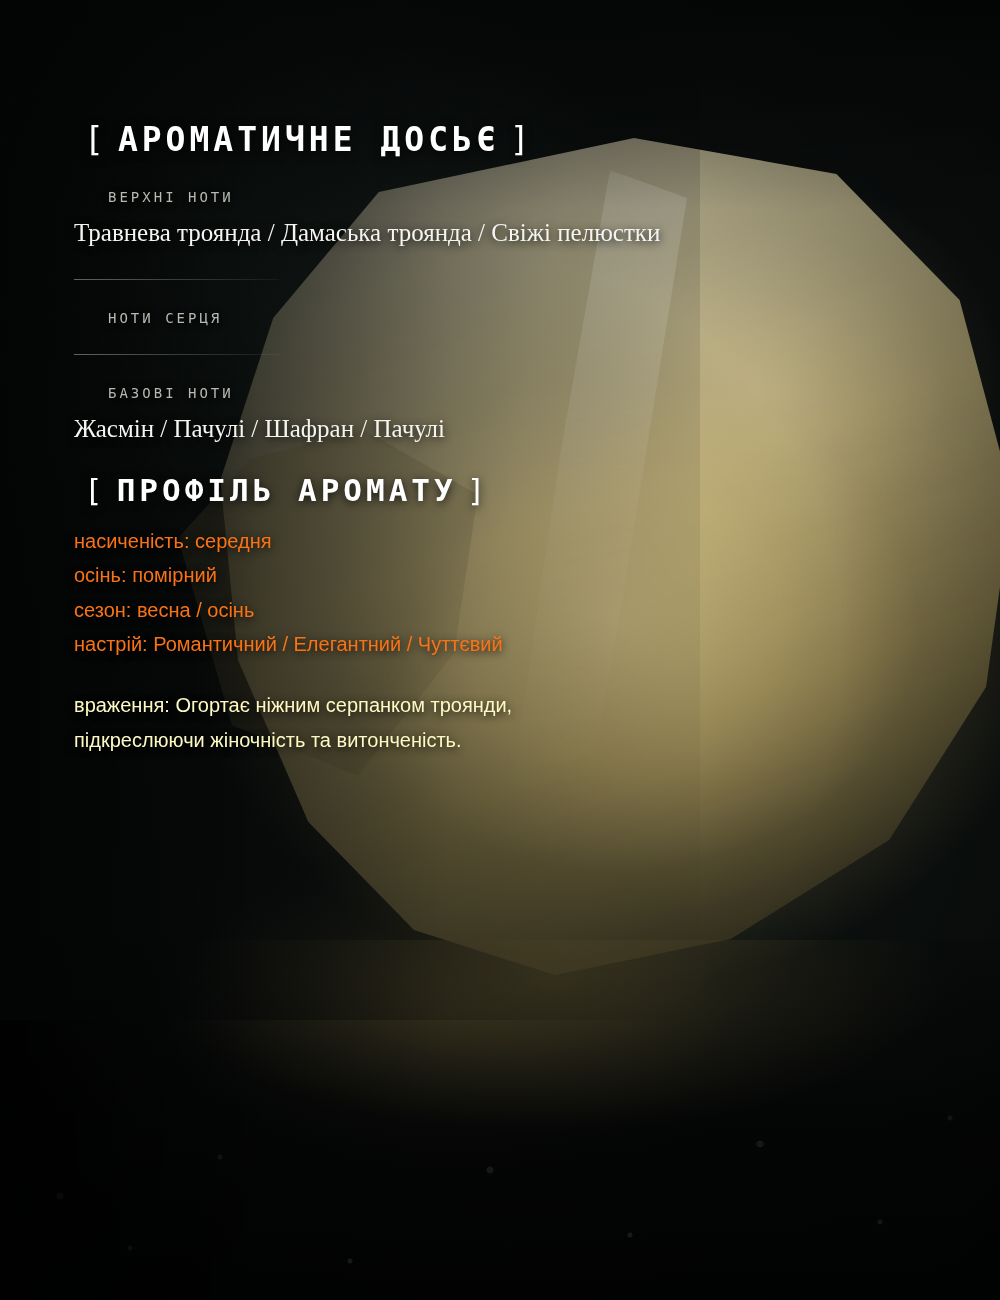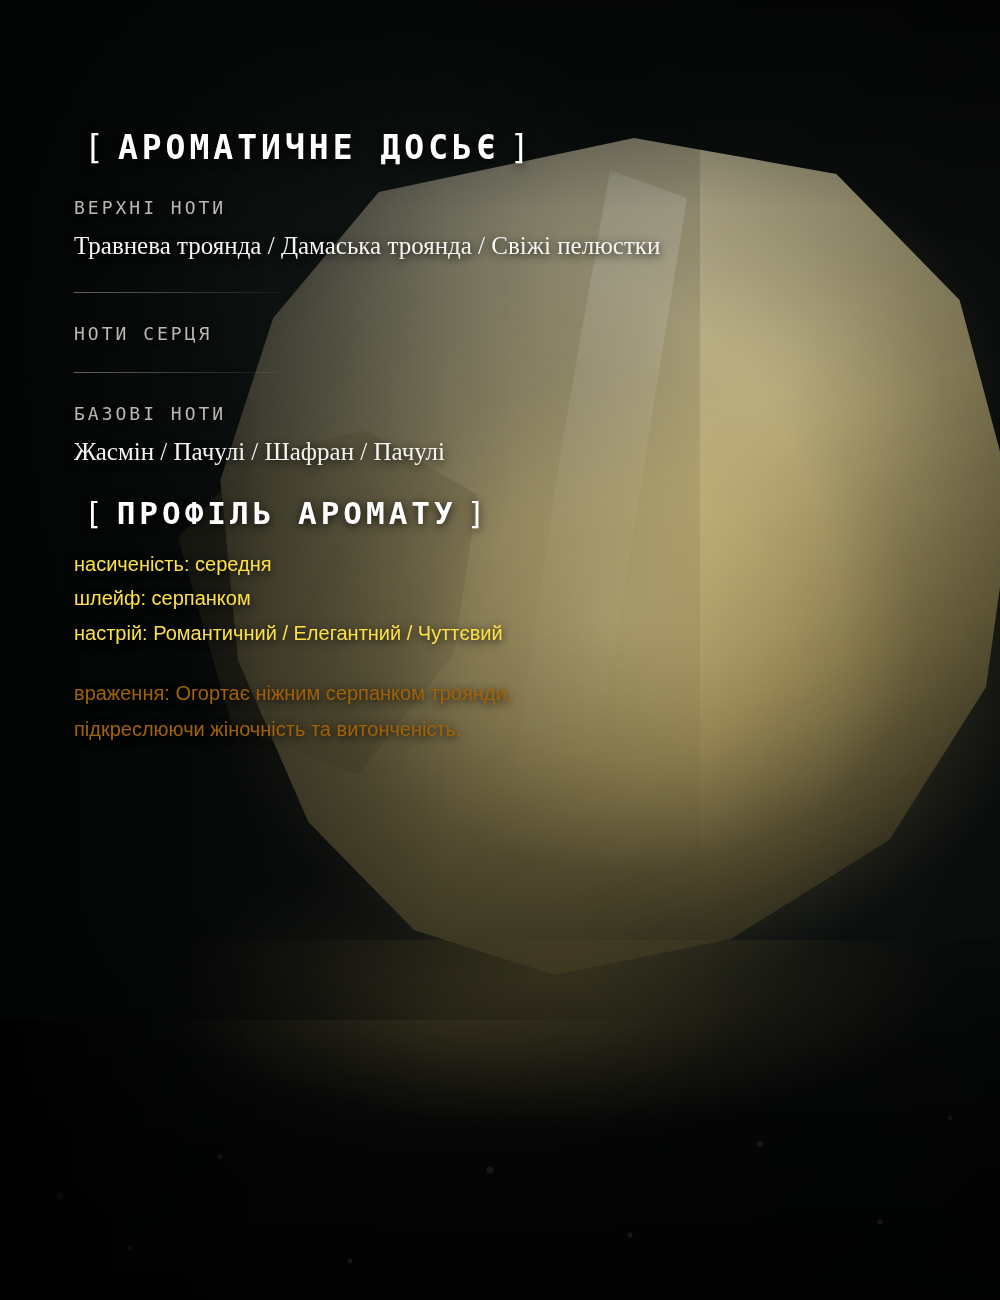--- a/index.html
+++ b/index.html
@@ -100,21 +100,21 @@
     left: 0; top: 0;
     width: 700px;
     height: 1020px;
     background: linear-gradient(100deg, rgba(4,6,6,0.86) 0%, rgba(4,6,6,0.66) 35%, rgba(4,6,6,0.25) 68%, rgba(4,6,6,0) 100%);
   }
 
   
   .content {
     position: absolute;
     left: 74px;
-    top: 128px;
+    top: 120px;
     width: 640px;
     z-index: 5;
   }
 
   .section-title {
     font-family: "DejaVu Sans Mono", "Liberation Mono", monospace;
     font-size: 33px;
     font-weight: 700;
     letter-spacing: 4px;
     color: #ffffff;
@@ -128,54 +128,55 @@
   }
   .section-title.second {
     font-size: 31px;
     margin-top: 25px;
     margin-bottom: 16px;
   }
 
   .note-group { margin-bottom: 26px; }
   .note-label {
     font-family: "DejaVu Sans Mono", "Liberation Mono", monospace;
-    font-size: 18px;
+    font-size: 14px;
     letter-spacing: 3px;
     color: #b9b9b2;
     margin-bottom: 10px;
     text-transform: uppercase;
     text-shadow: 0 1px 6px rgba(0,0,0,0.9);
+    margin-left: 34px;
   }
   .note-value {
     font-family: Liberation Serif, serif;
     font-size: 25px;
     line-height: 1.42;
     color: #f4f4f0;
     max-width: 600px;
     text-shadow: 0 2px 9px rgba(0,0,0,0.85);
   }
   .divider {
     width: 205px;
     height: 1px;
     background: linear-gradient(90deg, rgba(210,210,200,0.45), rgba(210,210,200,0.05));
     margin: 28px 0 30px 0;
   }
 
   .profile-line {
     font-family: "Liberation Sans", sans-serif;
     font-size: 20px;
     line-height: 1.72;
-    color: #fde047;
+    color: #f97316;
     text-shadow: 0 2px 8px rgba(0,0,0,0.85);
   }
   .impression {
     font-family: "Liberation Sans", sans-serif;
     font-size: 20px;
     line-height: 1.78;
-    color: #a16207;
+    color: #fef9c3;
     margin-top: 26px;
     max-width: 520px;
     text-shadow: 0 2px 8px rgba(0,0,0,0.85);
   }
 </style>
 </head>
 <body>
 
 <div class="canvas">
 
@@ -211,20 +212,21 @@
       <div class="note-label">БАЗОВІ НОТИ</div>
       <div class="note-value">Жасмін / Пачулі / Шафран / Пачулі</div>
     </div>
 
     <h2 class="section-title second">
       <span class="br">[</span><span>ПРОФІЛЬ АРОМАТУ</span><span class="br">]</span>
     </h2>
 
     <div>
       <div class="profile-line">насиченість: середня</div>
-      <div class="profile-line">шлейф: серпанком</div>
+      <div class="profile-line">осінь: помірний</div>
+      <div class="profile-line">сезон: весна / осінь</div>
       <div class="profile-line">настрій: Романтичний / Елегантний / Чуттєвий</div>
     </div>
 
     <div class="impression">враження: Огортає ніжним серпанком троянди, підкреслюючи жіночність та витонченість.</div>
 
   </div>
 </div>
 
 </body></html>

